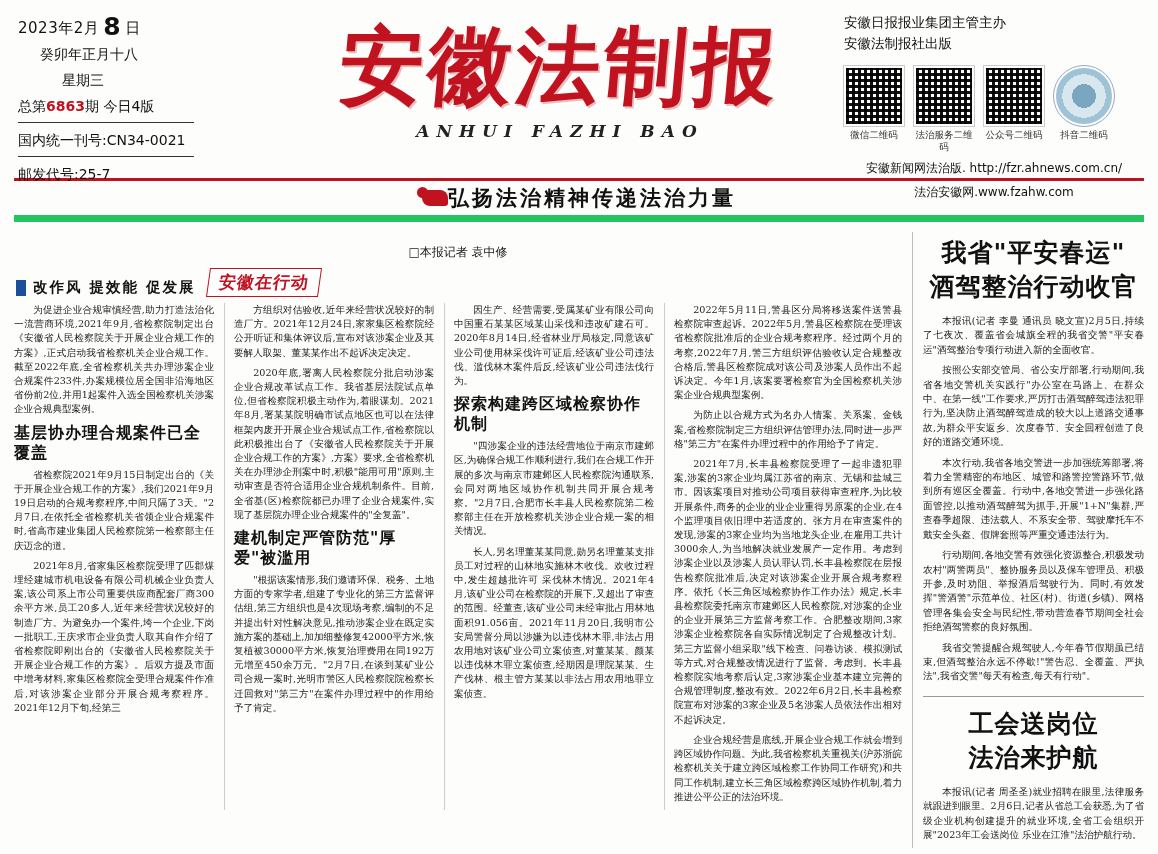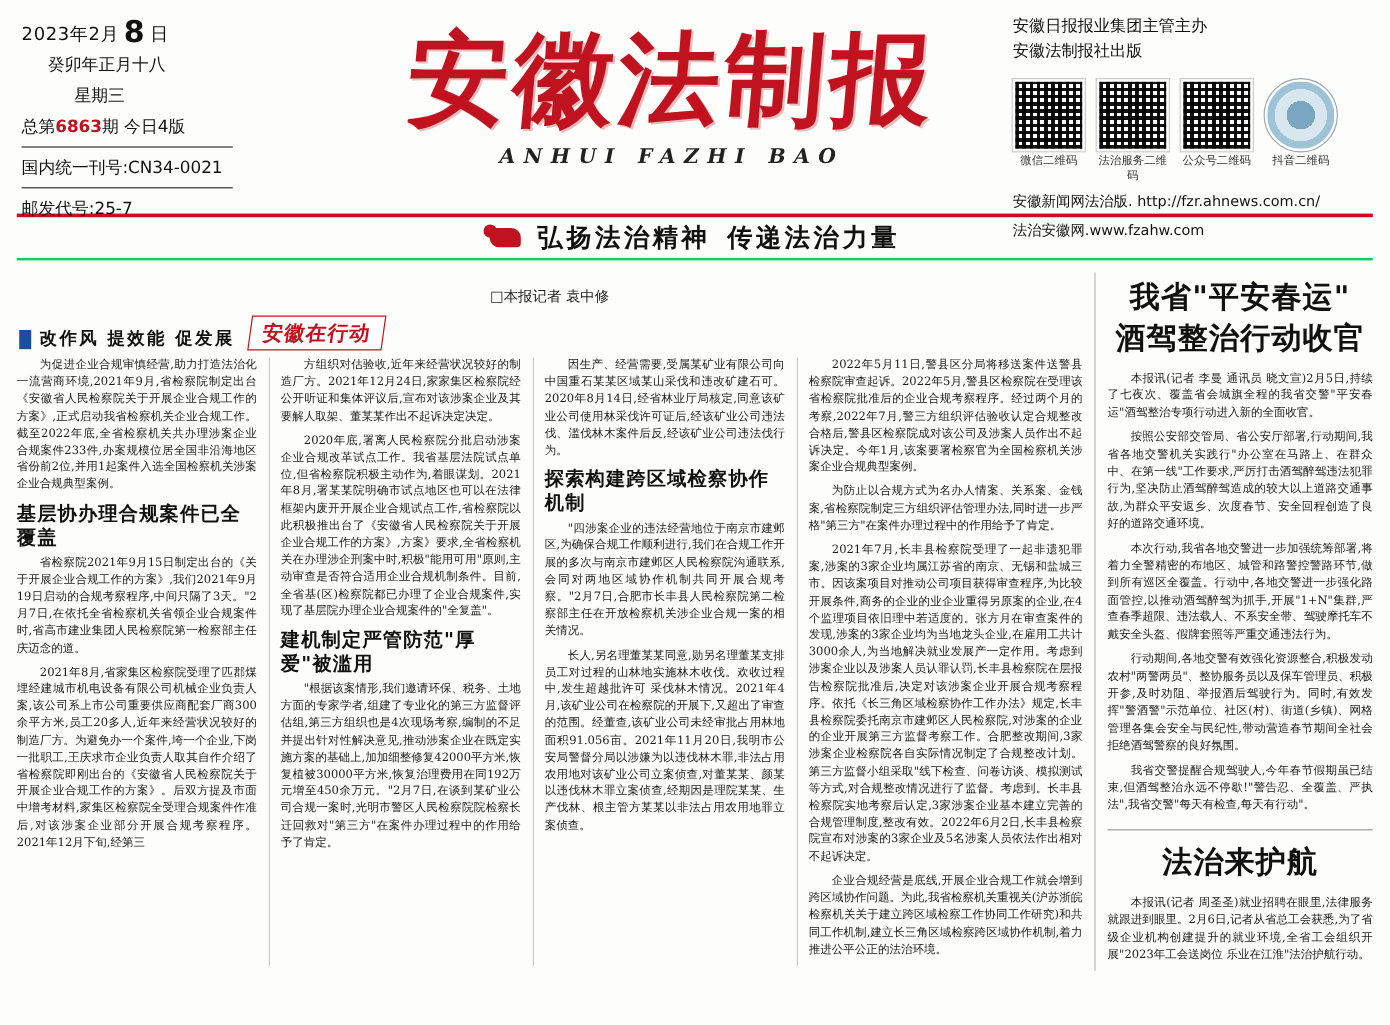--- a/index.html
+++ b/index.html
@@ -61,27 +61,27 @@
     border:2px solid #fff;
     outline:1px solid #ccc;
   }
   .qr.seal .code{
     background:
       radial-gradient(circle at 50% 50%, #7aa6c2 0 30%, #d8e6ee 30% 55%, #9ec2d6 55% 100%);
     border-radius:50%;
     outline:1px solid #9ab;
   }
   .qr .cap{font-size:9.5px;color:#333;margin-top:3px;line-height:12px;}
-  .mh-right .site{font-size:12px;line-height:18px;margin-top:6px;color:#111;}
+  .mh-right .site{font-size:12px;line-height:18px;margin-top:6px;color:#111;text-align:center;}
 
   
   .rule-thick{height:3px;background:#c1121f;margin:0 14px;}
   .slogan{
-    margin:0 14px;height:34px;border-bottom:2px solid #22c55e;
-    display:flex;align-items:center;justify-content:center;gap:14px;
+    margin:0 14px;height:34px;border-bottom:7px solid #22c55e;
+    display:flex;align-items:center;justify-content:center;
   }
   .slogan .lion{
     width:26px;height:16px;background:#c1121f;border-radius:3px 8px 3px 8px;
     position:relative;
   }
   .slogan .lion:after{
     content:"";position:absolute;left:-5px;top:-3px;width:11px;height:11px;
     background:#c1121f;border-radius:50%;
   }
   .slogan .txt{
@@ -272,20 +272,21 @@
 
       <p>本报讯(记者 李曼 通讯员 晓文宣)2月5日,持续了七夜次、覆盖省会城旗全程的我省交警"平安春运"酒驾整治专项行动进入新的全面收官。</p>
       <p>按照公安部交管局、省公安厅部署,行动期间,我省各地交警机关实践行"办公室在马路上、在群众中、在第一线"工作要求,严厉打击酒驾醉驾违法犯罪行为,坚决防止酒驾醉驾造成的较大以上道路交通事故,为群众平安返乡、次度春节、安全回程创造了良好的道路交通环境。</p>
       <p>本次行动,我省各地交警进一步加强统筹部署,将着力全警精密的布地区、城管和路警控警路环节,做到所有巡区全覆盖。行动中,各地交警进一步强化路面管控,以推动酒驾醉驾为抓手,开展"1+N"集群,严查春季超限、违法载人、不系安全带、驾驶摩托车不戴安全头盔、假牌套照等严重交通违法行为。</p>
       <p>行动期间,各地交警有效强化资源整合,积极发动农村"两警两员"、整协服务员以及保车管理员、积极开参,及时劝阻、举报酒后驾驶行为。同时,有效发挥"警酒警"示范单位、社区(村)、街道(乡镇)、网格管理各集会安全与民纪性,带动营造春节期间全社会拒绝酒驾警察的良好氛围。</p>
       <p>我省交警提醒合规驾驶人,今年春节假期虽已结束,但酒驾整治永远不停歇!"警告忍、全覆盖、严执法",我省交警"每天有检查,每天有行动"。</p>
 
       <div class="rrule"></div>
 
       <div class="r-head">
+        <div>工会送岗位</div>
         <div>法治来护航</div>
       </div>
 
       <p>本报讯(记者 周圣圣)就业招聘在眼里,法律服务就跟进到眼里。2月6日,记者从省总工会获悉,为了省级企业机构创建提升的就业环境,全省工会组织开展"2023年工会送岗位 乐业在江淮"法治护航行动。</p>
     </div>
 
   </div>
 </div>
 
 </body></html>

